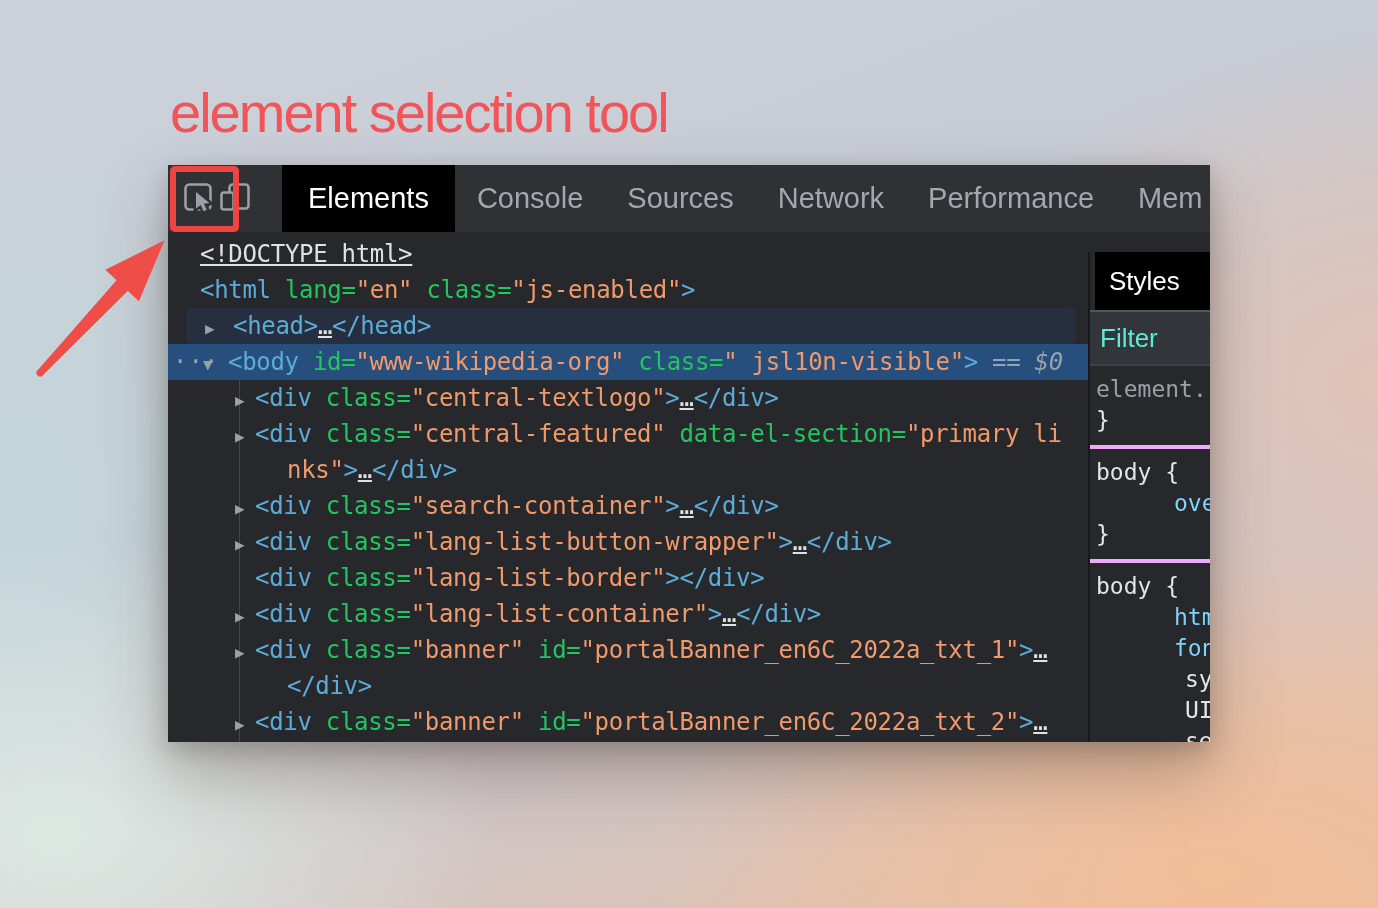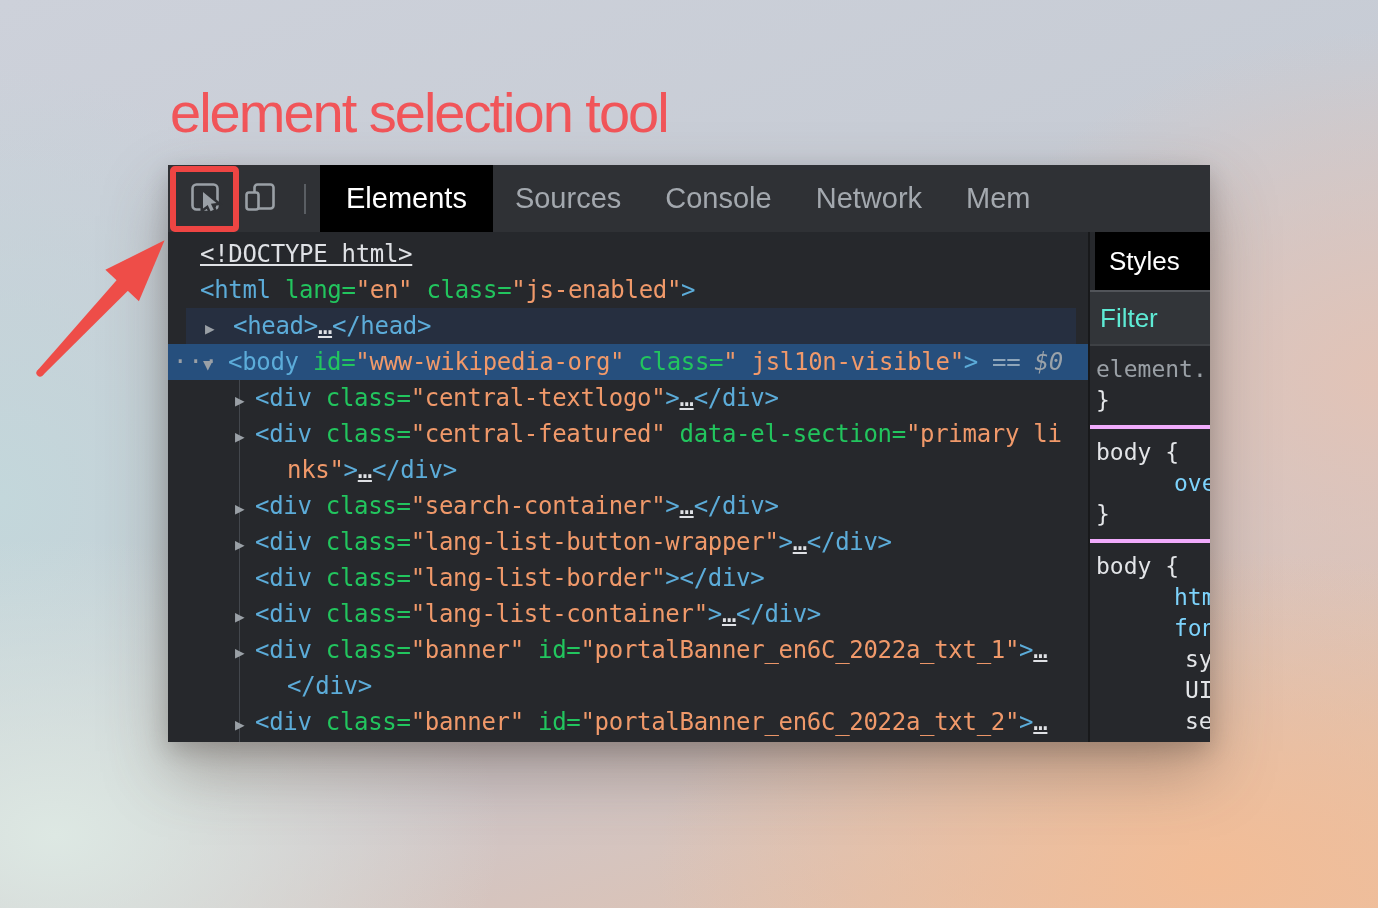--- a/index.html
+++ b/index.html
@@ -38,39 +38,39 @@
   .main{flex:1;display:flex;min-height:0;}
   
   .dom-panel{
     flex:1;position:relative;background:#26282c;overflow:hidden;
     font-family:"DejaVu Sans Mono","Liberation Mono",monospace;
     font-size:24px;letter-spacing:-0.3px;color:#dfe1e5;padding-top:4px;
   }
   .indent-guide{position:absolute;left:71px;top:148px;bottom:0;width:1px;background:#43474d;}
   .dom-row{height:36px;line-height:36px;white-space:nowrap;overflow:hidden;position:relative;}
   .dom-row.top{padding-left:32px;}
-  .dom-row.head{margin:0 12px 0 18px;padding-left:19px;background:#262f40;border-radius:0;}
+  .dom-row.head{margin:0 12px 0 18px;padding-left:19px;background:#262f40;border-radius:6px;}
   .dom-row.body-row{padding-left:5px;background:#264f7d;}
   .dom-row.child{padding-left:67px;}
   .dom-row.child-noarrow{padding-left:87px;}
   .dom-row.wrap{padding-left:119px;}
   .exp{display:inline-block;width:28px;font-size:16px;color:#9aa0a6;vertical-align:baseline;}
   .dom-row.child .exp{width:20px;}
   .dots{display:inline-block;width:30px;color:#9aa0a6;letter-spacing:1px;}
   .exp-open{display:inline-block;width:25px;font-size:16px;color:#9aa0a6;}
   .tk-tag{color:#5cacd9;}
   .tk-attr{color:#22c55e;}
   .tk-val{color:#f0996a;}
   .tk-plain{color:#dfe1e5;text-decoration:underline;}
   .tk-eq{color:#8fa6ba;}
   .tk-dollar{color:#9aa2a9;font-style:italic;}
   
   .styles-panel{
     flex:0 0 120px;width:120px;border-left:2px solid #18191b;background:#26282c;
-    display:flex;flex-direction:column;overflow:hidden;
+    display:flex;flex-direction:column;overflow:hidden;margin-top:20px;
   }
   .styles-tabrow{height:58px;flex:0 0 58px;border-bottom:2px solid #515459;display:flex;align-items:stretch;}
   .styles-tab{background:#000;color:#fff;margin-left:5px;padding:0 14px;display:flex;align-items:center;font-size:26px;min-width:92px;}
   .filter-row{height:52px;flex:0 0 52px;background:#323539;border-bottom:2px solid #3e4145;display:flex;align-items:center;}
   .filter-text{color:#5eead4;font-size:26px;padding-left:10px;}
   .style-section{padding:8px 0 9px 0;border-bottom:4px solid #f0abfc;
     font-family:"DejaVu Sans Mono","Liberation Mono",monospace;font-size:23px;color:#e3e5e8;}
   .style-section:last-child{border-bottom:none;}
   .style-line{height:31px;line-height:31px;white-space:nowrap;overflow:hidden;padding-left:6px;}
   .style-line.sel{color:#e3e5e8;}
@@ -106,23 +106,24 @@
       <span>
         <svg width="38" height="36" viewBox="0 0 38 36">
           <rect x="13.5" y="5.5" width="19" height="24" rx="3" fill="none" stroke="#9aa0a6" stroke-width="2.6"></rect>
           <rect x="5.5" y="13.5" width="12" height="17" rx="2.5" fill="#2f3135" stroke="#9aa0a6" stroke-width="2.6"></rect>
         </svg>
       </span>
     </div>
     <div class="toolbar-sep"></div>
     <div class="tabs" id="tabbar">
         <div class="tab active">Elements</div>
+        <div class="tab">Console</div>
         <div class="tab">Sources</div>
-        <div class="tab">Console</div>
         <div class="tab">Network</div>
+        <div class="tab">Performance</div>
         <div class="tab">Mem</div>
       </div>
   </div>
 
   <div class="main">
     <div class="dom-panel" id="domtree">
       <div class="indent-guide"></div>
     <div class="dom-row top"><span class="tk-plain">&lt;!DOCTYPE html&gt;</span></div>
         <div class="dom-row top"><span class="tk-tag">&lt;html</span><span class="tk-attr"> lang=</span><span class="tk-val">"en"</span><span class="tk-attr"> class=</span><span class="tk-val">"js-enabled"</span><span class="tk-tag">&gt;</span></div>
         <div class="dom-row head"><span class="exp">▶</span><span class="tk-tag">&lt;head&gt;</span><span class="tk-plain">…</span><span class="tk-tag">&lt;/head&gt;</span></div>

